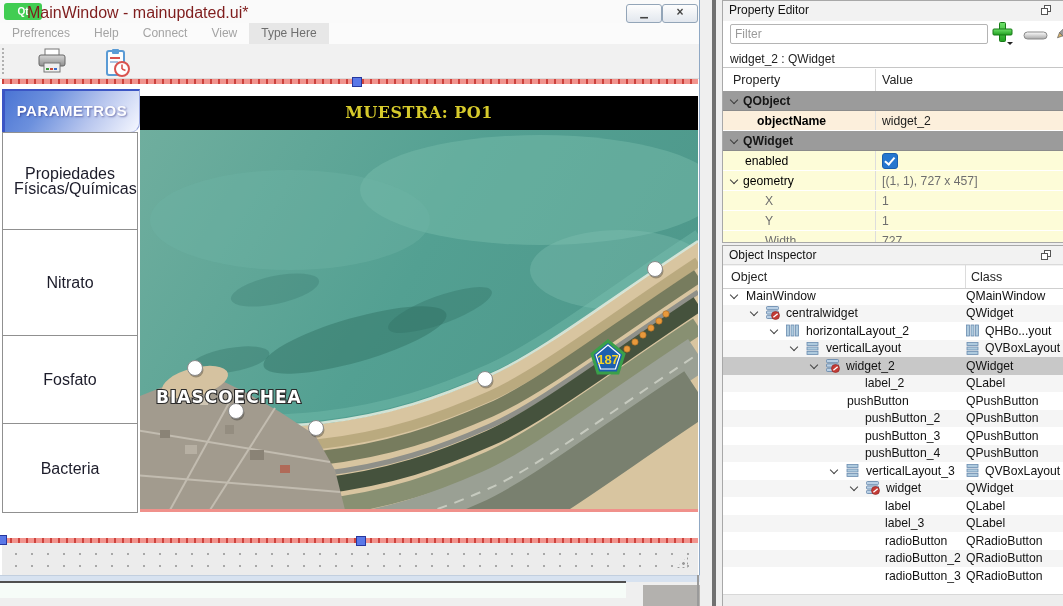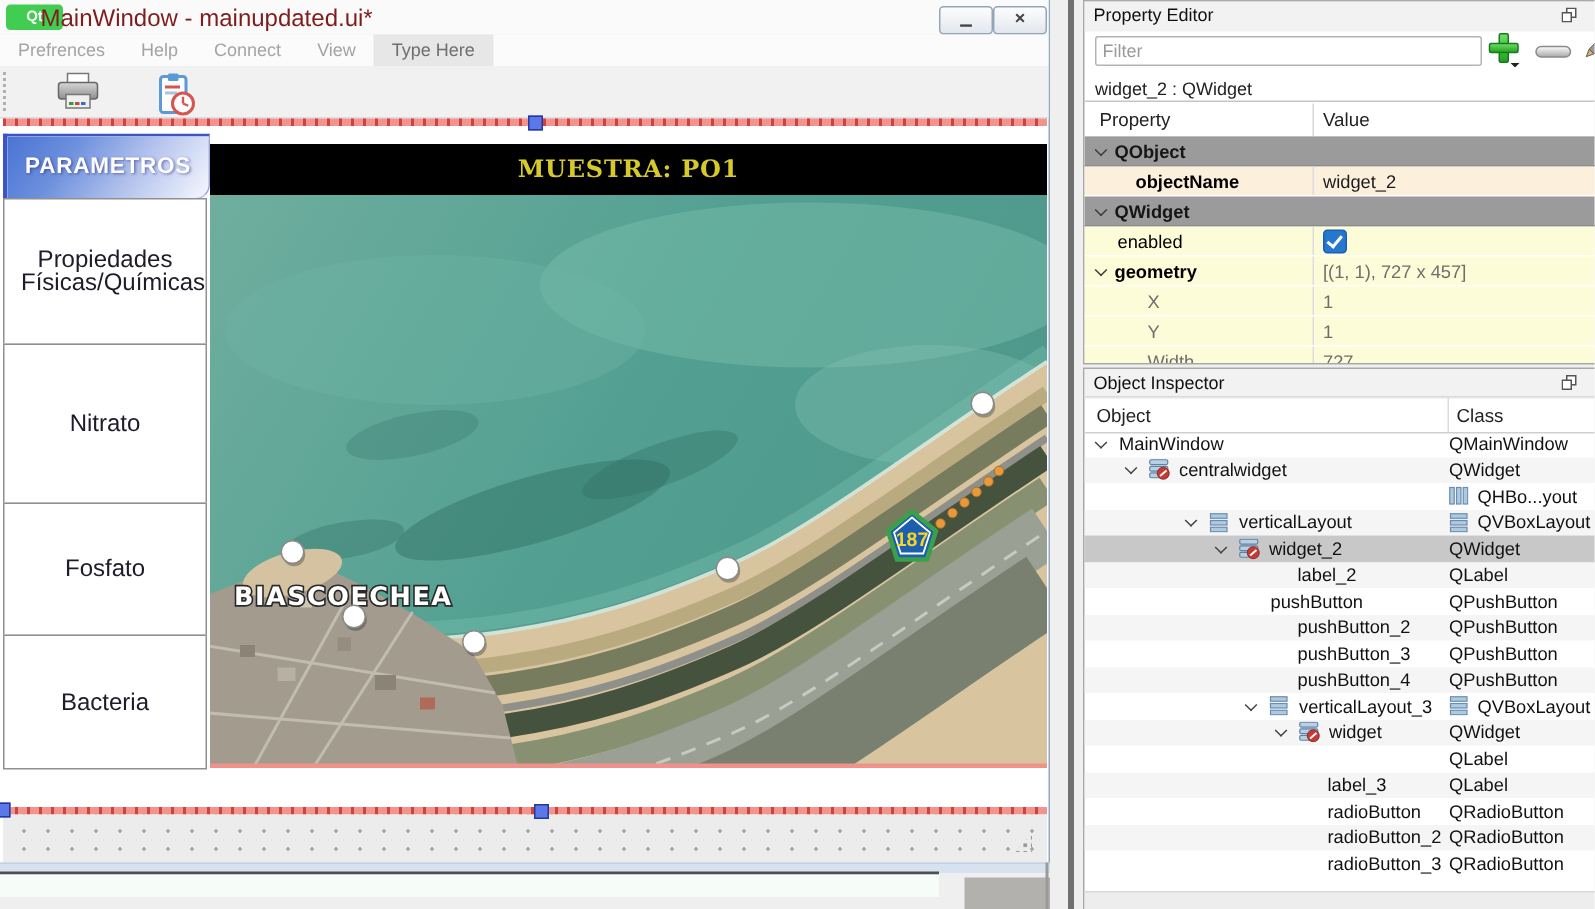--- a/index.html
+++ b/index.html
@@ -338,21 +338,21 @@
         <div class="p-left">
           <span style="padding-left: 22px;">enabled</span>
         </div>
         <div class="p-val">
           <span class="cb"></span>
         </div>
       </div>
       <div class="p-row bg-new">
         <div class="p-left">
           <span class="chev"></span>
-          <span style="padding-left: 0px; font-weight: bold;">geometry</span>
+          <span style="padding-left: 0px; font-weight: normal;">geometry</span>
         </div>
         <div class="p-val">
           <span class="muted">[(1, 1), 727 x 457]</span>
         </div>
       </div>
       <div class="p-row bg-new">
         <div class="p-left">
           <span class="muted" style="padding-left: 42px;">X</span>
         </div>
         <div class="p-val">
@@ -416,20 +416,33 @@
               <rect x="6.7" y="8.9" width="5.6" height="1.3" fill="#fff" transform="rotate(-40 9.5 9.5)"></rect>
             </svg>
           </span>
           <span>centralwidget</span>
         </div>
         <div class="oi-class">
           <span>QWidget</span>
         </div>
       </div>
       <div class="oi-row">
+        <div class="oi-obj" style="padding-left: 46px;">
+          <span class="tchev"></span>
+          <span class="oicon">
+            <svg width="13" height="13">
+              <g fill="#aecade" stroke="#6a8cb0" stroke-width=".8">
+                <rect x="0.5" y="1" width="3" height="11"></rect>
+                <rect x="5" y="1" width="3" height="11"></rect>
+                <rect x="9.5" y="1" width="3" height="11"></rect>
+              </g>
+            </svg>
+          </span>
+          <span>horizontalLayout_2</span>
+        </div>
         <div class="oi-class">
           <span class="oicon" style="margin-right: 0px;">
             <svg width="13" height="13">
               <g fill="#aecade" stroke="#6a8cb0" stroke-width=".8">
                 <rect x="0.5" y="1" width="3" height="11"></rect>
                 <rect x="5" y="1" width="3" height="11"></rect>
                 <rect x="9.5" y="1" width="3" height="11"></rect>
               </g>
             </svg>
           </span>
@@ -569,20 +582,24 @@
               <rect x="6.7" y="8.9" width="5.6" height="1.3" fill="#fff" transform="rotate(-40 9.5 9.5)"></rect>
             </svg>
           </span>
           <span>widget</span>
         </div>
         <div class="oi-class">
           <span>QWidget</span>
         </div>
       </div>
       <div class="oi-row">
+        <div class="oi-obj" style="padding-left: 146px;">
+          <span class="tsp"></span>
+          <span>label</span>
+        </div>
         <div class="oi-class">
           <span>QLabel</span>
         </div>
       </div>
       <div class="oi-row alt">
         <div class="oi-obj" style="padding-left: 146px;">
           <span class="tsp"></span>
           <span>label_3</span>
         </div>
         <div class="oi-class">

